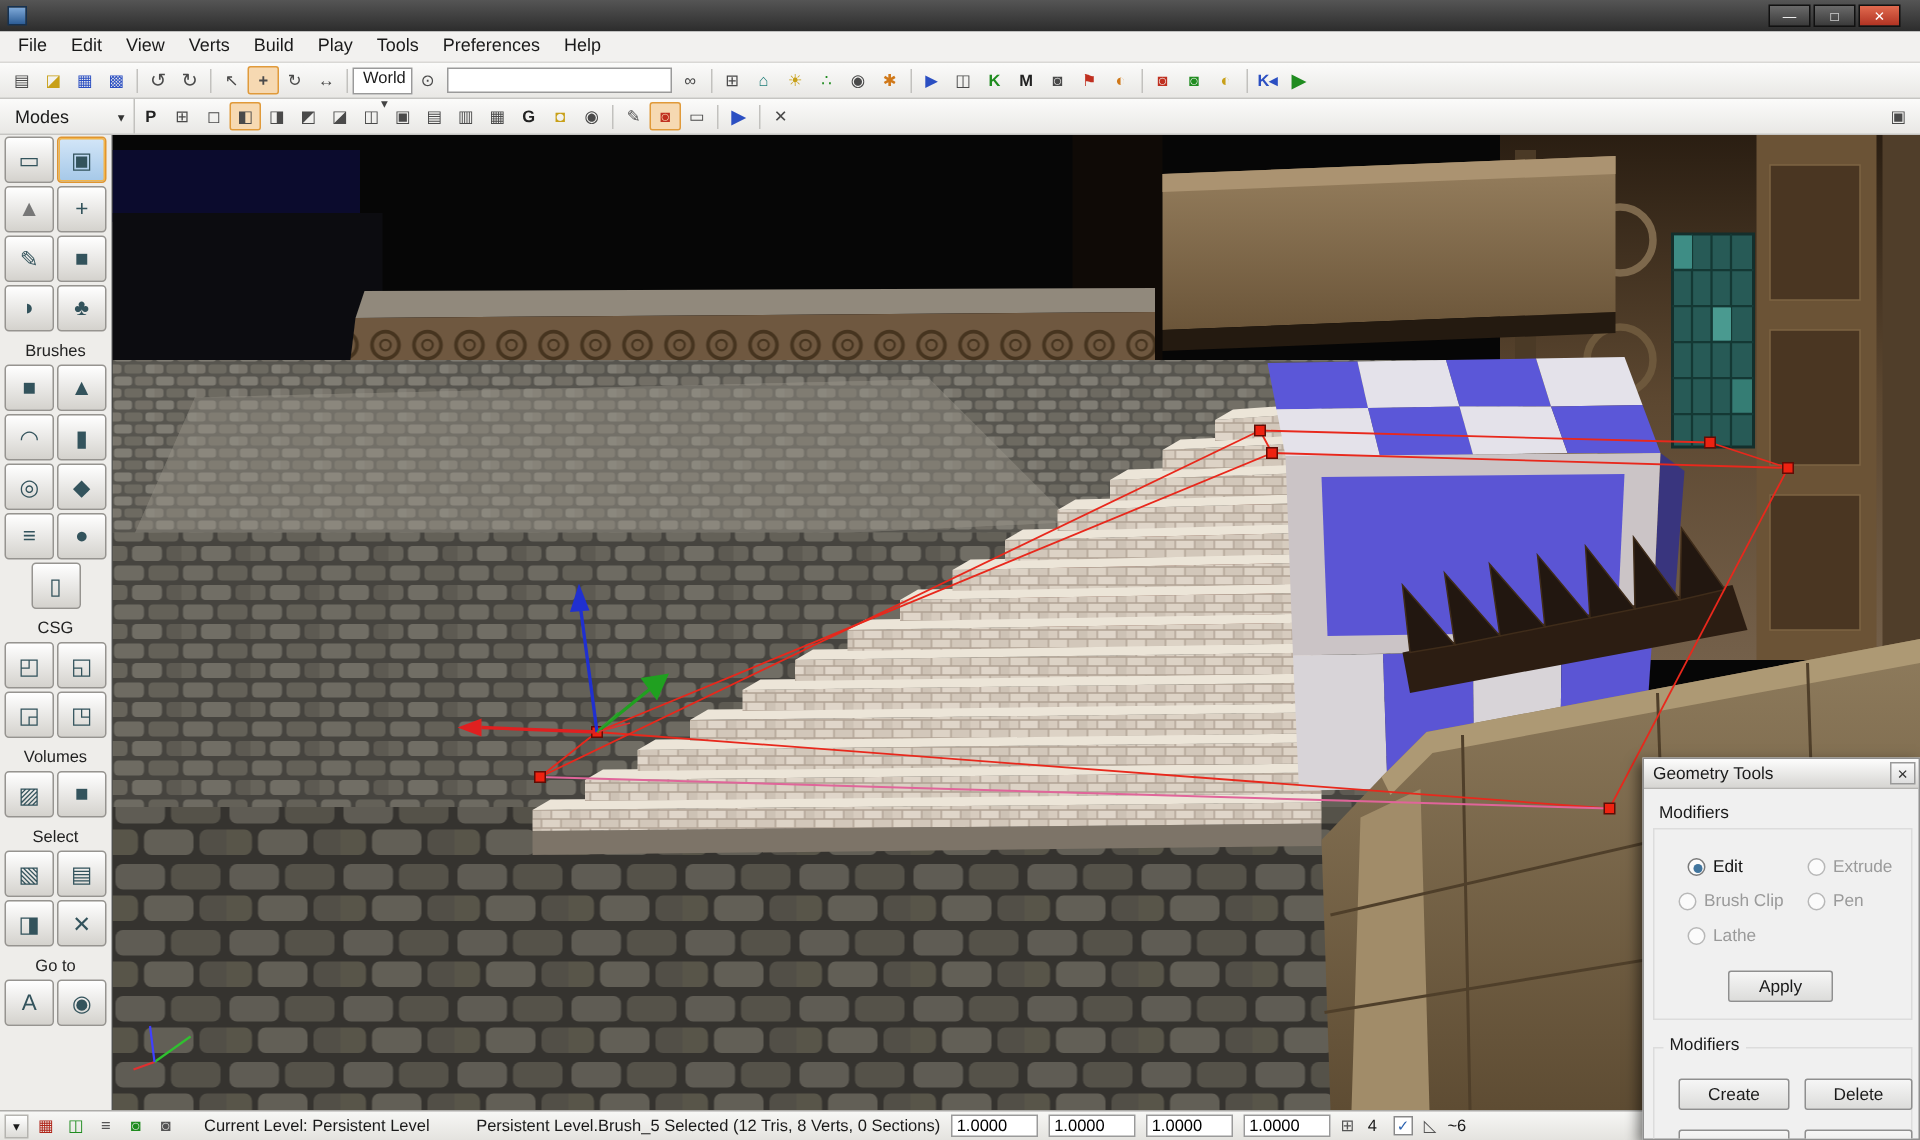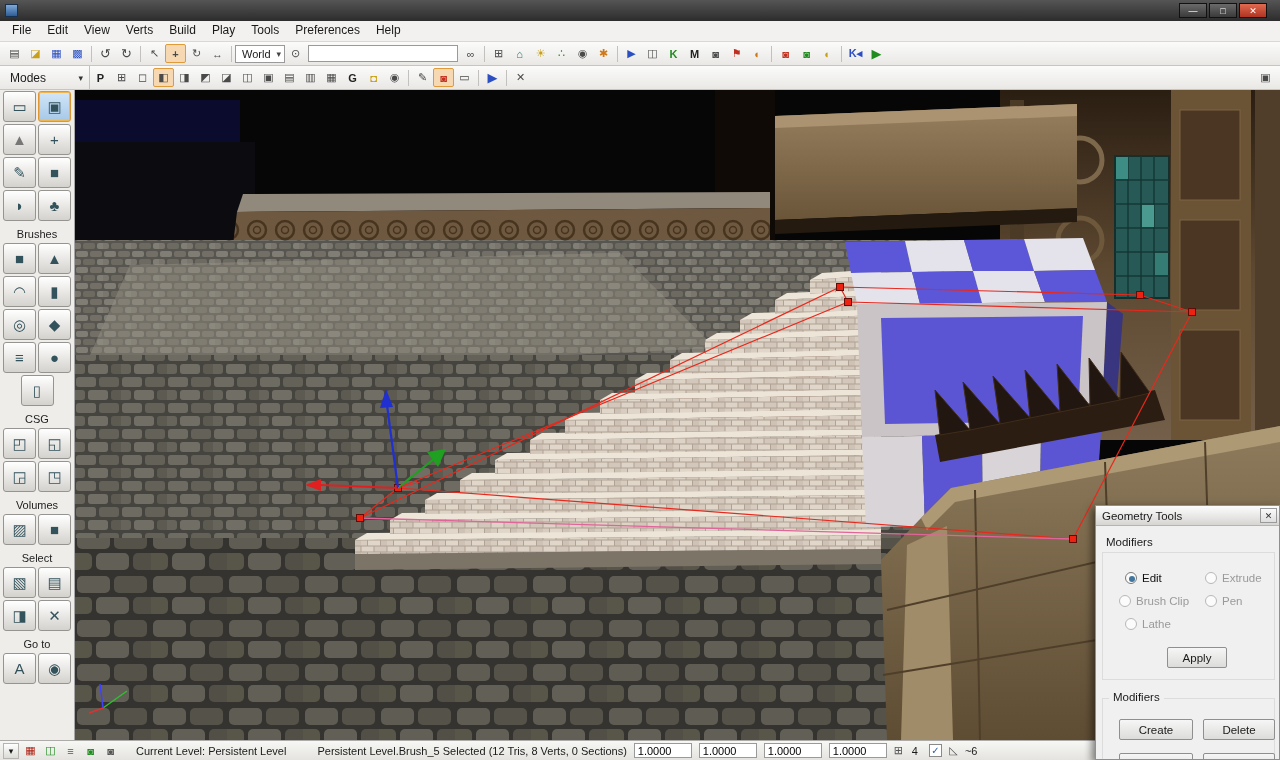--- a/index.html
+++ b/index.html
@@ -21,21 +21,21 @@
   
   .toolbar { display:flex; align-items:center; background:linear-gradient(#fbfbfa,#e9e8e5); border-bottom:1px solid #c6c5c2; padding:0 4px; }
   .tb1 { height:24px; }
   .tb2 { height:24px;align-items:center; }
   .sep { width:1px; height:16px; background:#c2c1be; margin:0 3px; flex:none; }
   .ib { width:21px; height:19px; flex:none; display:flex; align-items:center; justify-content:center; font-size:11px; color:#4a4a4a; border:1px solid transparent; border-radius:2px; }
   .ib.big { font-size:13px; }
   .c-teal{color:#1f7d78} .c-blue{color:#2b4fc2} .c-green{color:#1f8c1f} .c-yellow{color:#c8a018}
   .c-red{color:#c03020} .c-orange{color:#d07818} .c-dark{color:#222} .c-bold{font-weight:bold}
   .ib.hl { background:#f6d9b2; border-color:#e09a3a; }
-  .combo { height:18px; background:#fff; border:1px solid #9a9a9a; display:flex; align-items:center; padding:0 3px 0 6px; gap:6px; font-size:11px; }
+  .combo { height:18px; background:#fff; border:1px solid #9a9a9a; display:flex; align-items:center; padding:0 3px 0 6px; gap:6px; font-size:11px;flex-direction:column; }
   .combo .arr { font-size:9px; color:#444; }
   .search { width:150px; height:17px; border:1px solid #9a9a9a; background:#fff; margin:0 2px; font-size:11px; padding:0 3px; }
   .modes-head { width:86px; height:100%; display:flex; align-items:center; padding:0 6px; border-right:1px solid #c2c1be; font-size:12px; flex:none; }
   .modes-head .arr { margin-left:auto; font-size:9px; color:#333; }
 
   
   .main { display:flex; height:650px; }
   .left-panel { width:75px; flex:none; background:#eeedea; border-right:1px solid #a8a8a8; overflow:hidden; }
   .pgrid { display:flex; flex-wrap:wrap; justify-content:center; }
   .pb { width:33px; height:31px; margin:1px; background:linear-gradient(#ffffff,#d4d2cd); border:1px solid #969490; border-radius:3px; display:flex; align-items:center; justify-content:center; font-size:15px; color:#33535c; }
@@ -485,21 +485,21 @@
       <span>Brush Clip</span>
     </label>
     <label class="radio" style="left:102px; top:42px;justify-content:flex-end;">
       <span class="rdot"></span>
       <span>Pen</span>
     </label>
     <label class="radio" style="left:22px; top:65px;">
       <span class="rdot"></span>
       <span>Lathe</span>
     </label>
-    <div class="gt-btn" style="left:64px; top:94px; width:60px;">Apply</div>
+    <div class="gt-btn" style="left:49px; top:94px; width:70px;">Apply</div>
   </div>
   <div class="gt-group2">
     <span class="g2label">Modifiers</span>
     <div class="gt-btn" style="left:16px; top:20px; width:74px;">Create</div>
     <div class="gt-btn" style="left:100px; top:20px; width:72px;">Delete</div>
     <div class="gt-btn" style="left:16px; top:54px; width:74px;"></div>
     <div class="gt-btn" style="left:100px; top:54px; width:72px;"></div>
   </div>
 </div>
 

